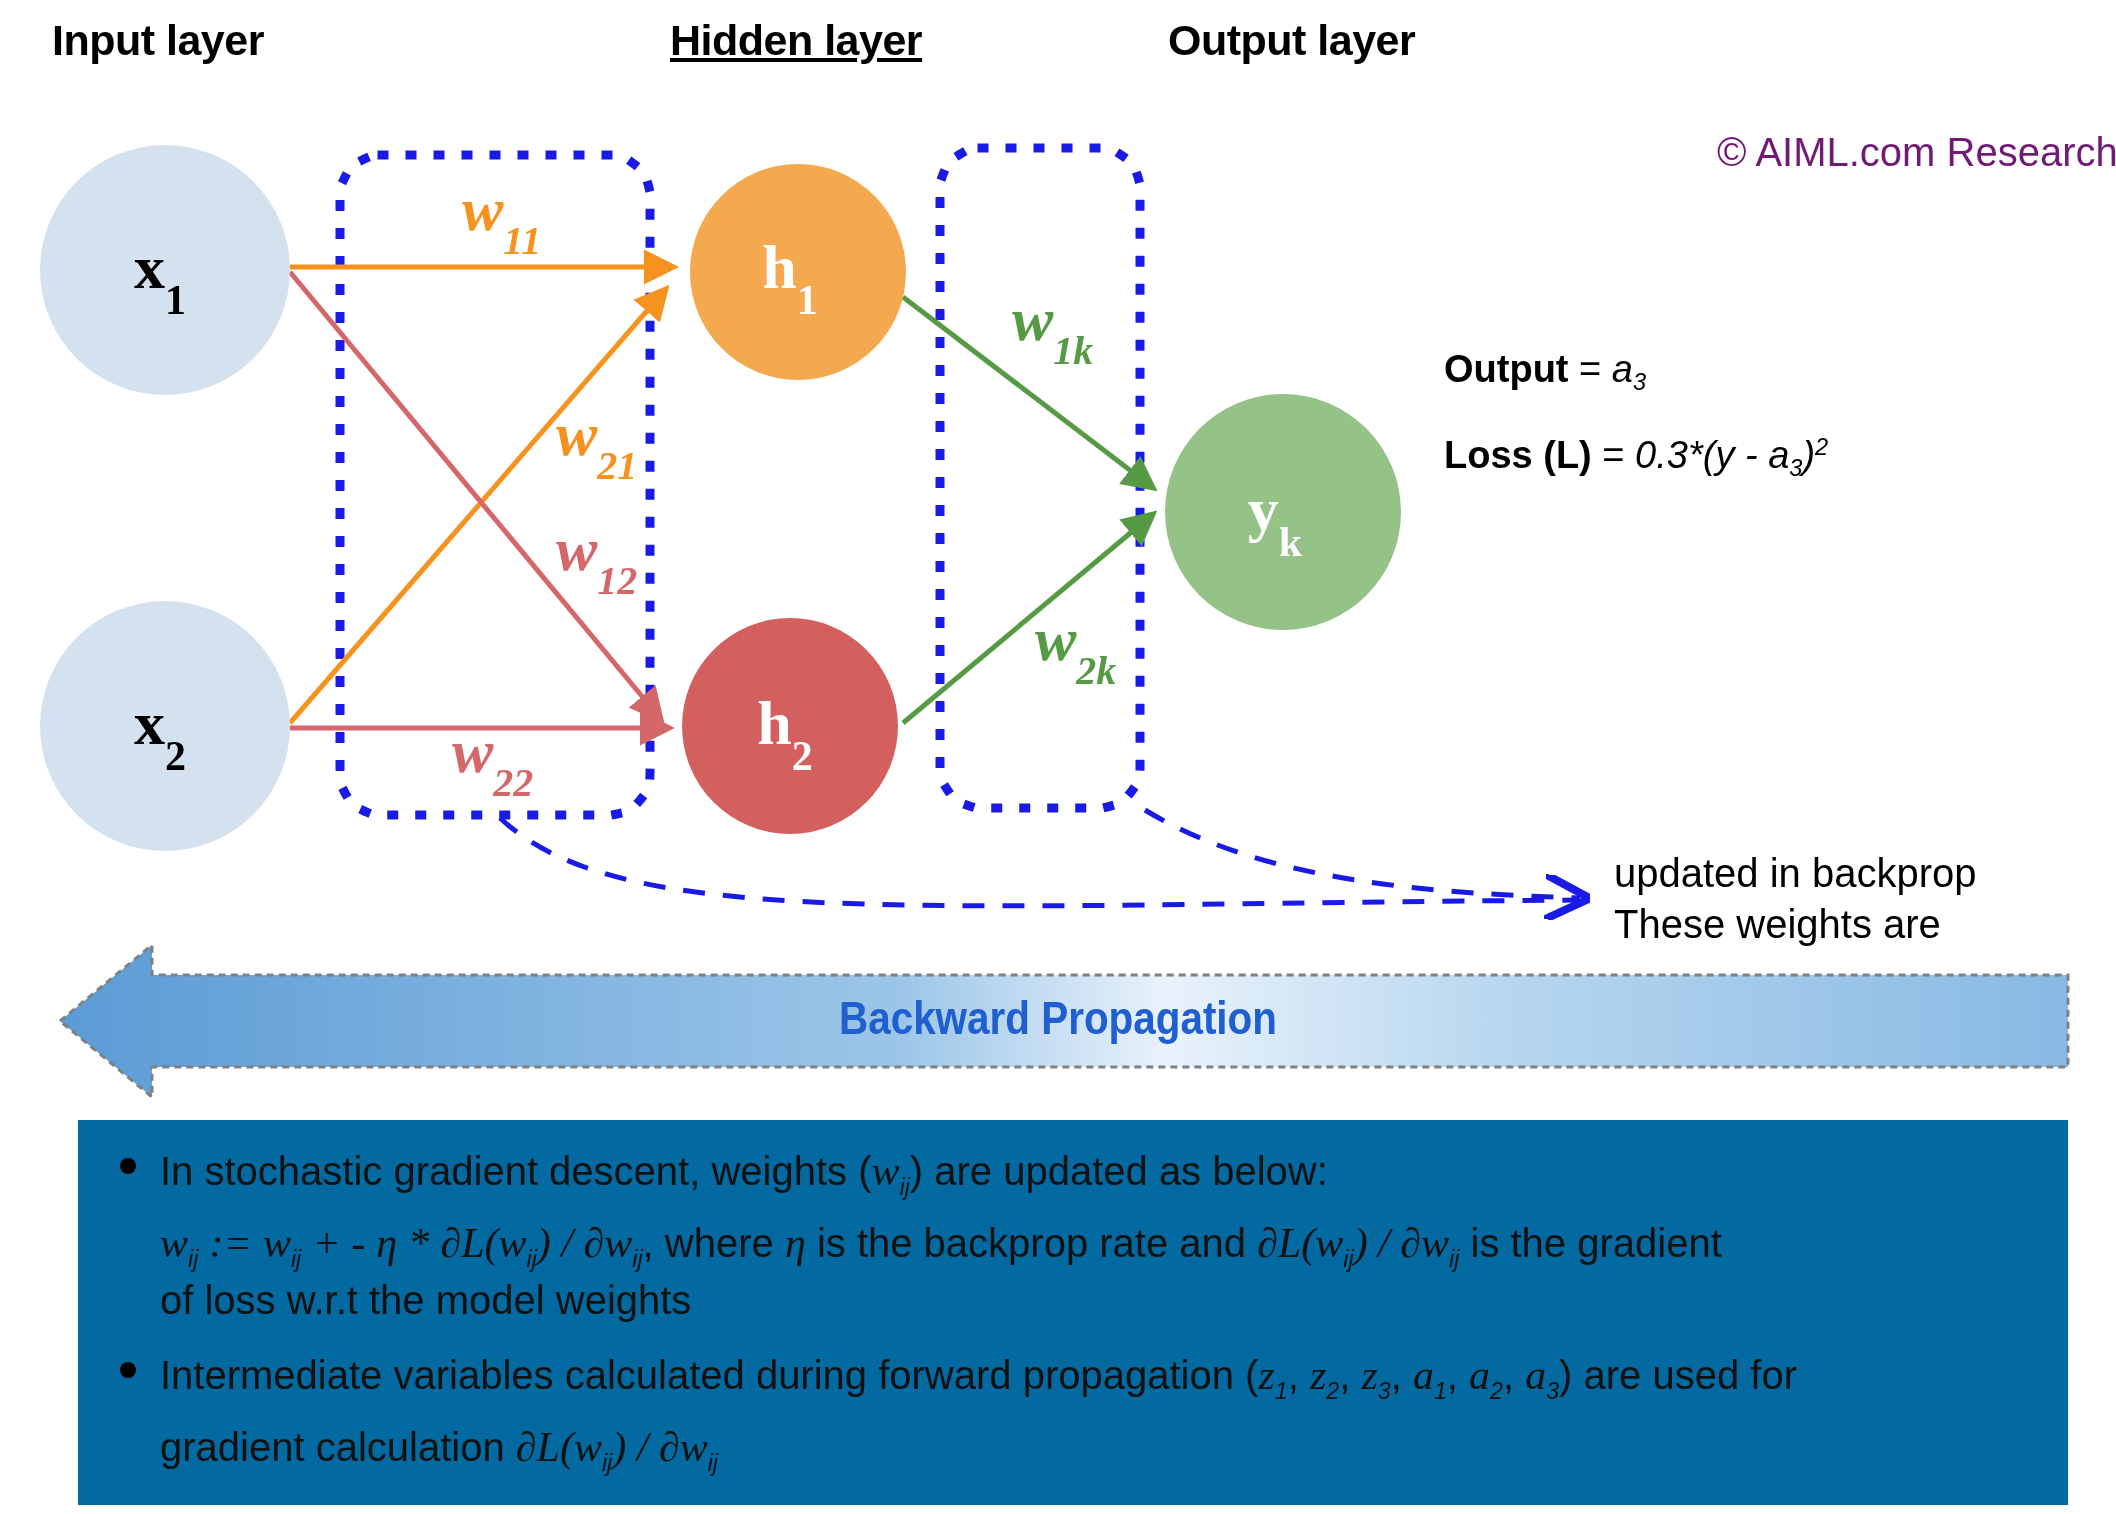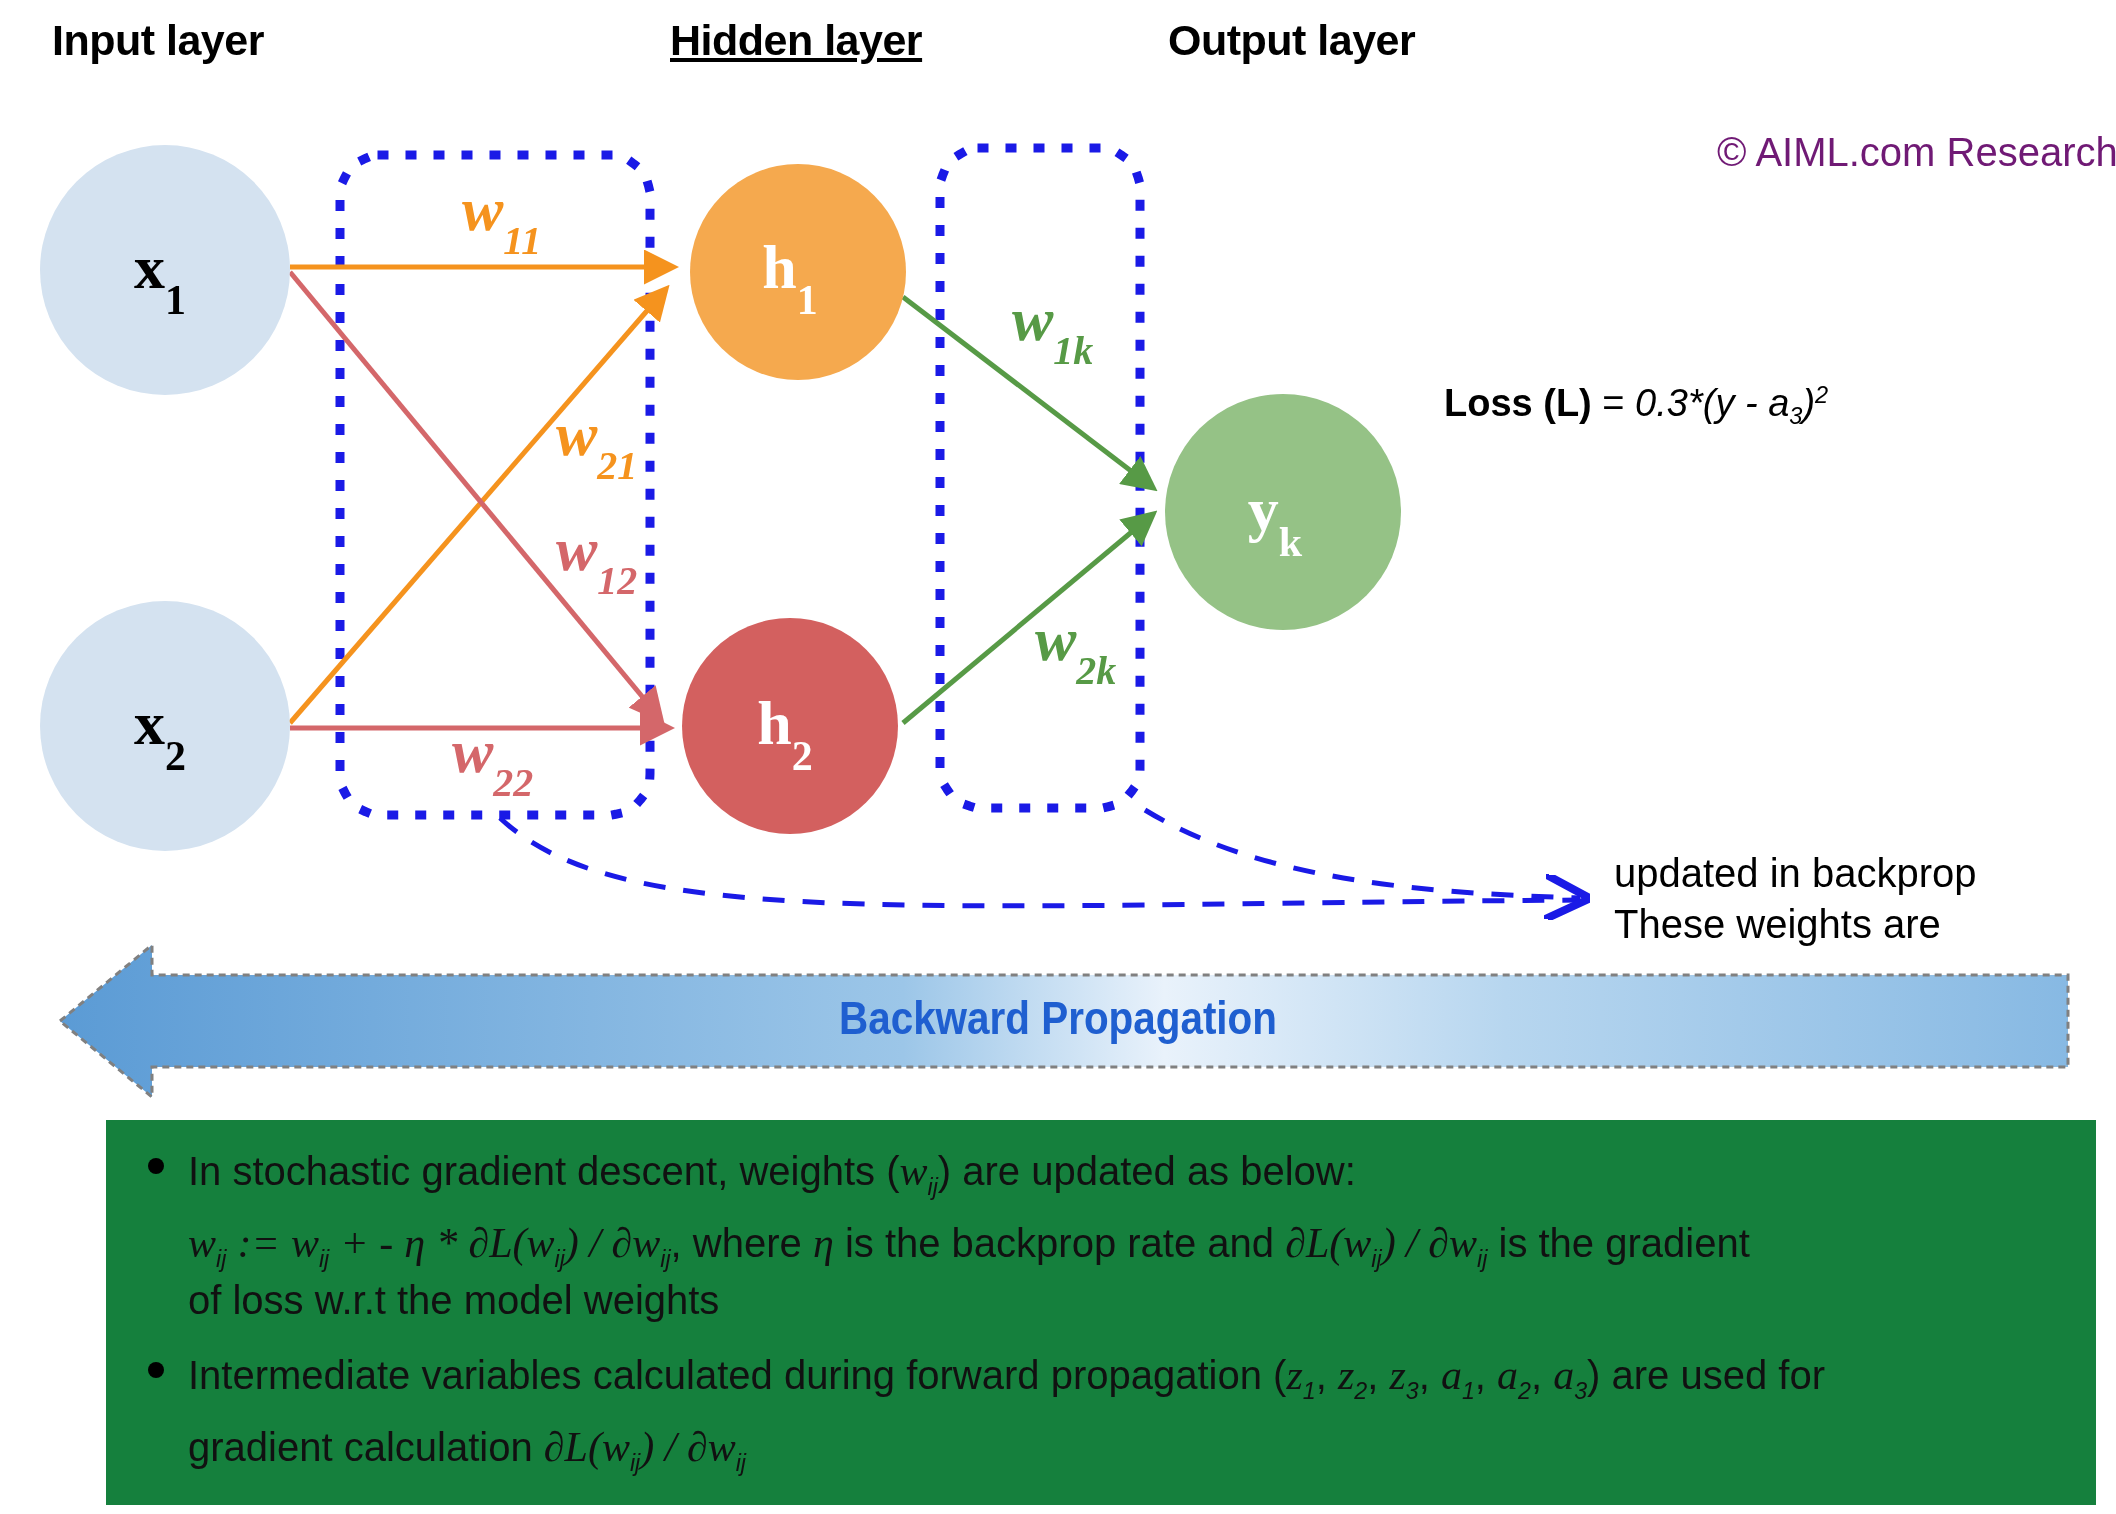--- a/index.html
+++ b/index.html
@@ -31,22 +31,22 @@
   .bp-note{position:absolute;left:1614px;top:848px;font-size:40px;color:#000;
            line-height:1.28;white-space:nowrap;}
 
   
   #banner-text{position:absolute;left:0;top:990px;width:2116px;text-align:center;
                font-size:47px;font-weight:bold;color:#1f5fd0;
                font-family:"Liberation Sans Narrow","Liberation Sans",sans-serif;
                transform:scaleX(.86);letter-spacing:0px;}
 
   
-  #notes{position:absolute;left:106px;top:1120px;width:1990px;height:385px;
-         background:#15803d;}
+  #notes{position:absolute;left:78px;top:1120px;width:1990px;height:385px;
+         background:#0369a1;}
   .bullet-row{position:relative;padding-left:72px;}
   .dot{position:absolute;left:32px;top:14px;width:16px;height:16px;border-radius:50%;
        background:#000;}
   .ntext{font-size:40px;color:#111;line-height:1.30;
          font-family:"Liberation Sans Narrow","Liberation Sans",sans-serif;}
   .math{font-family:"Liberation Serif",serif;font-style:italic;font-size:42px;}
   sub.mi{font-size:.58em;vertical-align:-0.42em;font-style:italic;}
   #b1{position:absolute;left:10px;top:24px;width:1960px;}
   #b2{position:absolute;left:10px;top:228px;width:1960px;}
   .l2{margin-top:14px;}
@@ -143,20 +143,25 @@
 
     <path d="M 500 818 C 620 930, 900 905, 1580 900" fill="none" stroke="#1a1ae6" stroke-width="5" stroke-dasharray="22 18"></path>
     <path d="M 1145 810 C 1260 880, 1420 893, 1580 898" fill="none" stroke="#1a1ae6" stroke-width="5" stroke-dasharray="22 18" marker-end="url(#ah-b)"></path>
 
     <path d="M 60 1021 L 152 945 L 152 975 L 2068 975 L 2068 1067 L 152 1067 L 152 1097 Z" fill="url(#bannerGrad)" stroke="#808080" stroke-width="3" stroke-dasharray="7 5"></path>
   </svg>
 
   <div id="banner-text">Backward Propagation</div>
 
   <div class="eqbox">
+    <div>
+      <span class="b">Output</span>
+      <span>=</span>
+      <span class="it">a</span><sub class="sm">3</sub>
+    </div>
     <div class="eqgap"></div>
     <div>
       <span class="b">Loss (L)</span>
       <span>=</span>
       <span class="it">0.3*(y - a</span><sub class="sm">3</sub><span class="it">)</span><sup class="sm">2</sup>
     </div>
   </div>
 
   <div class="bp-note">
     <div>updated in backprop</div>

